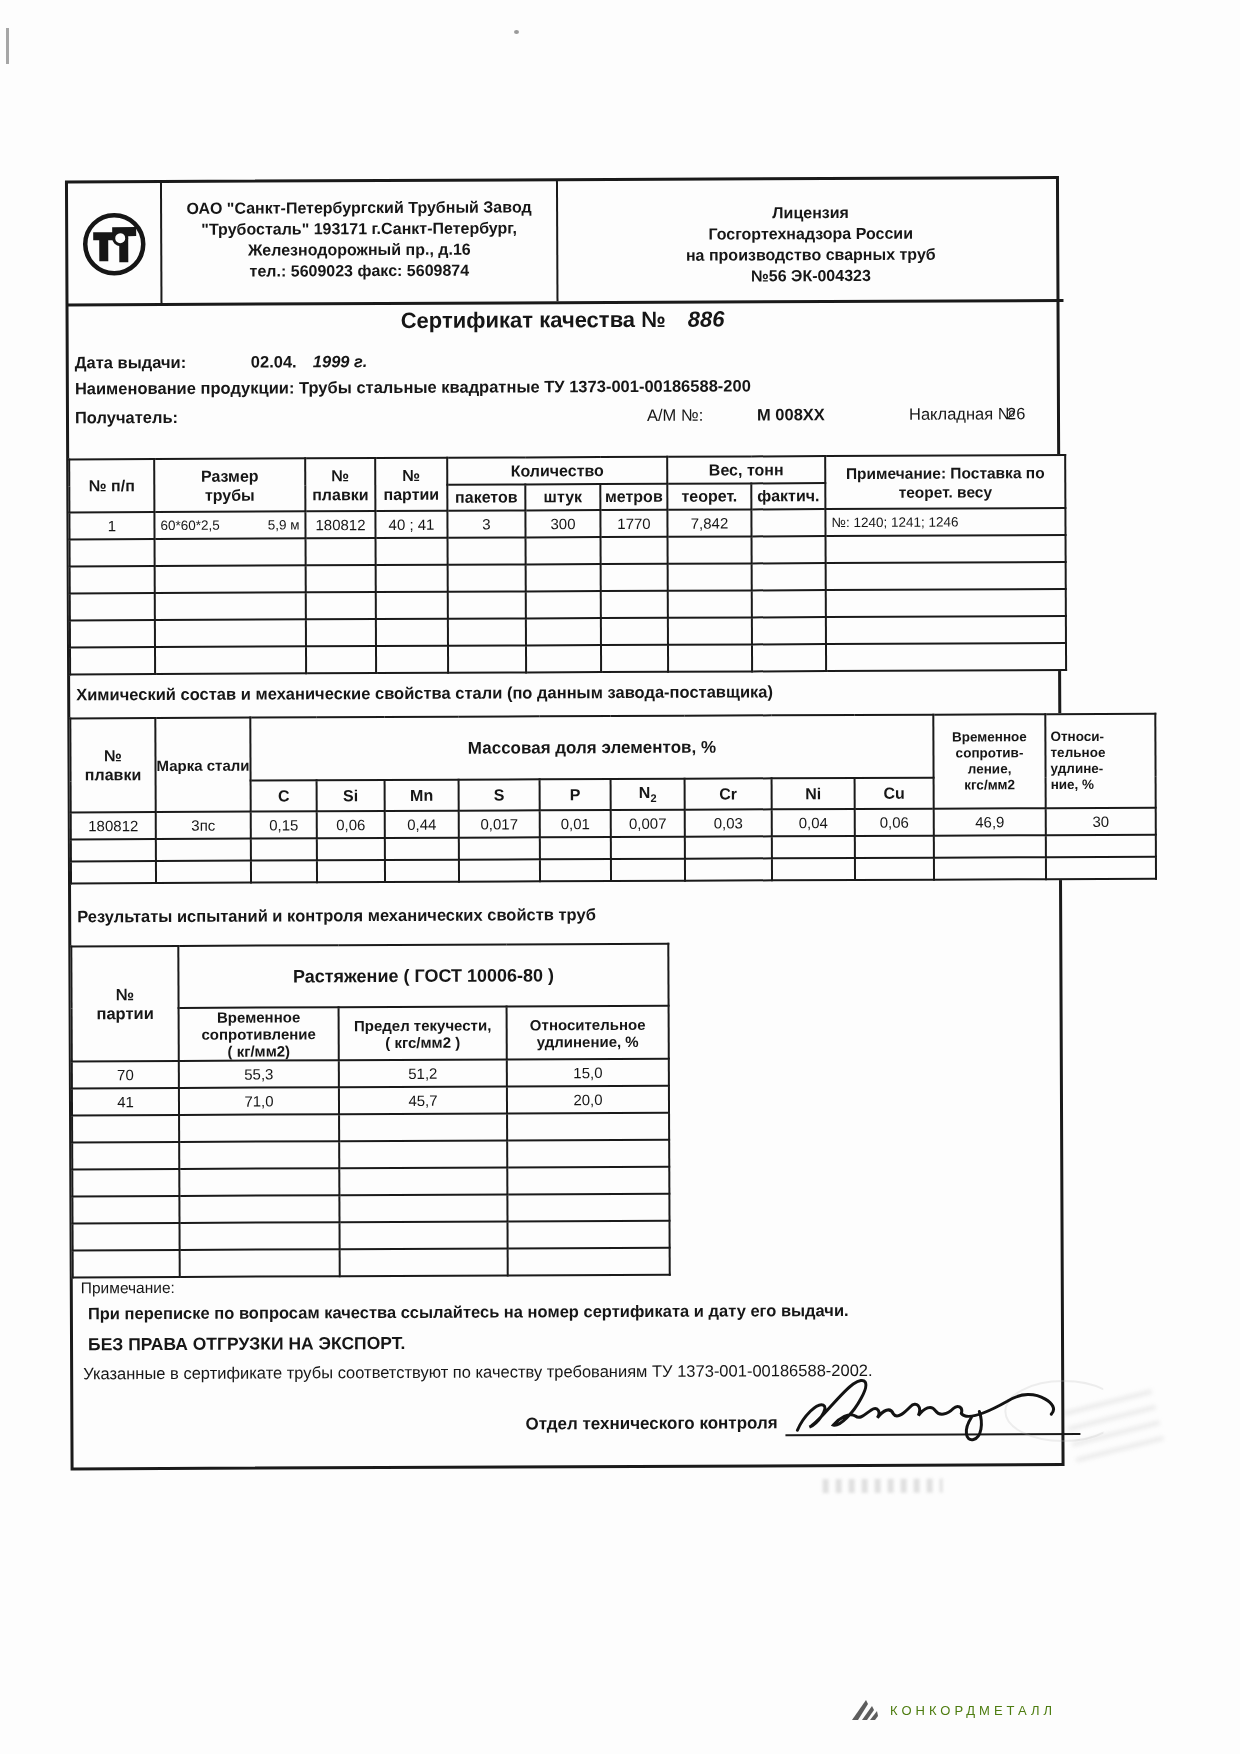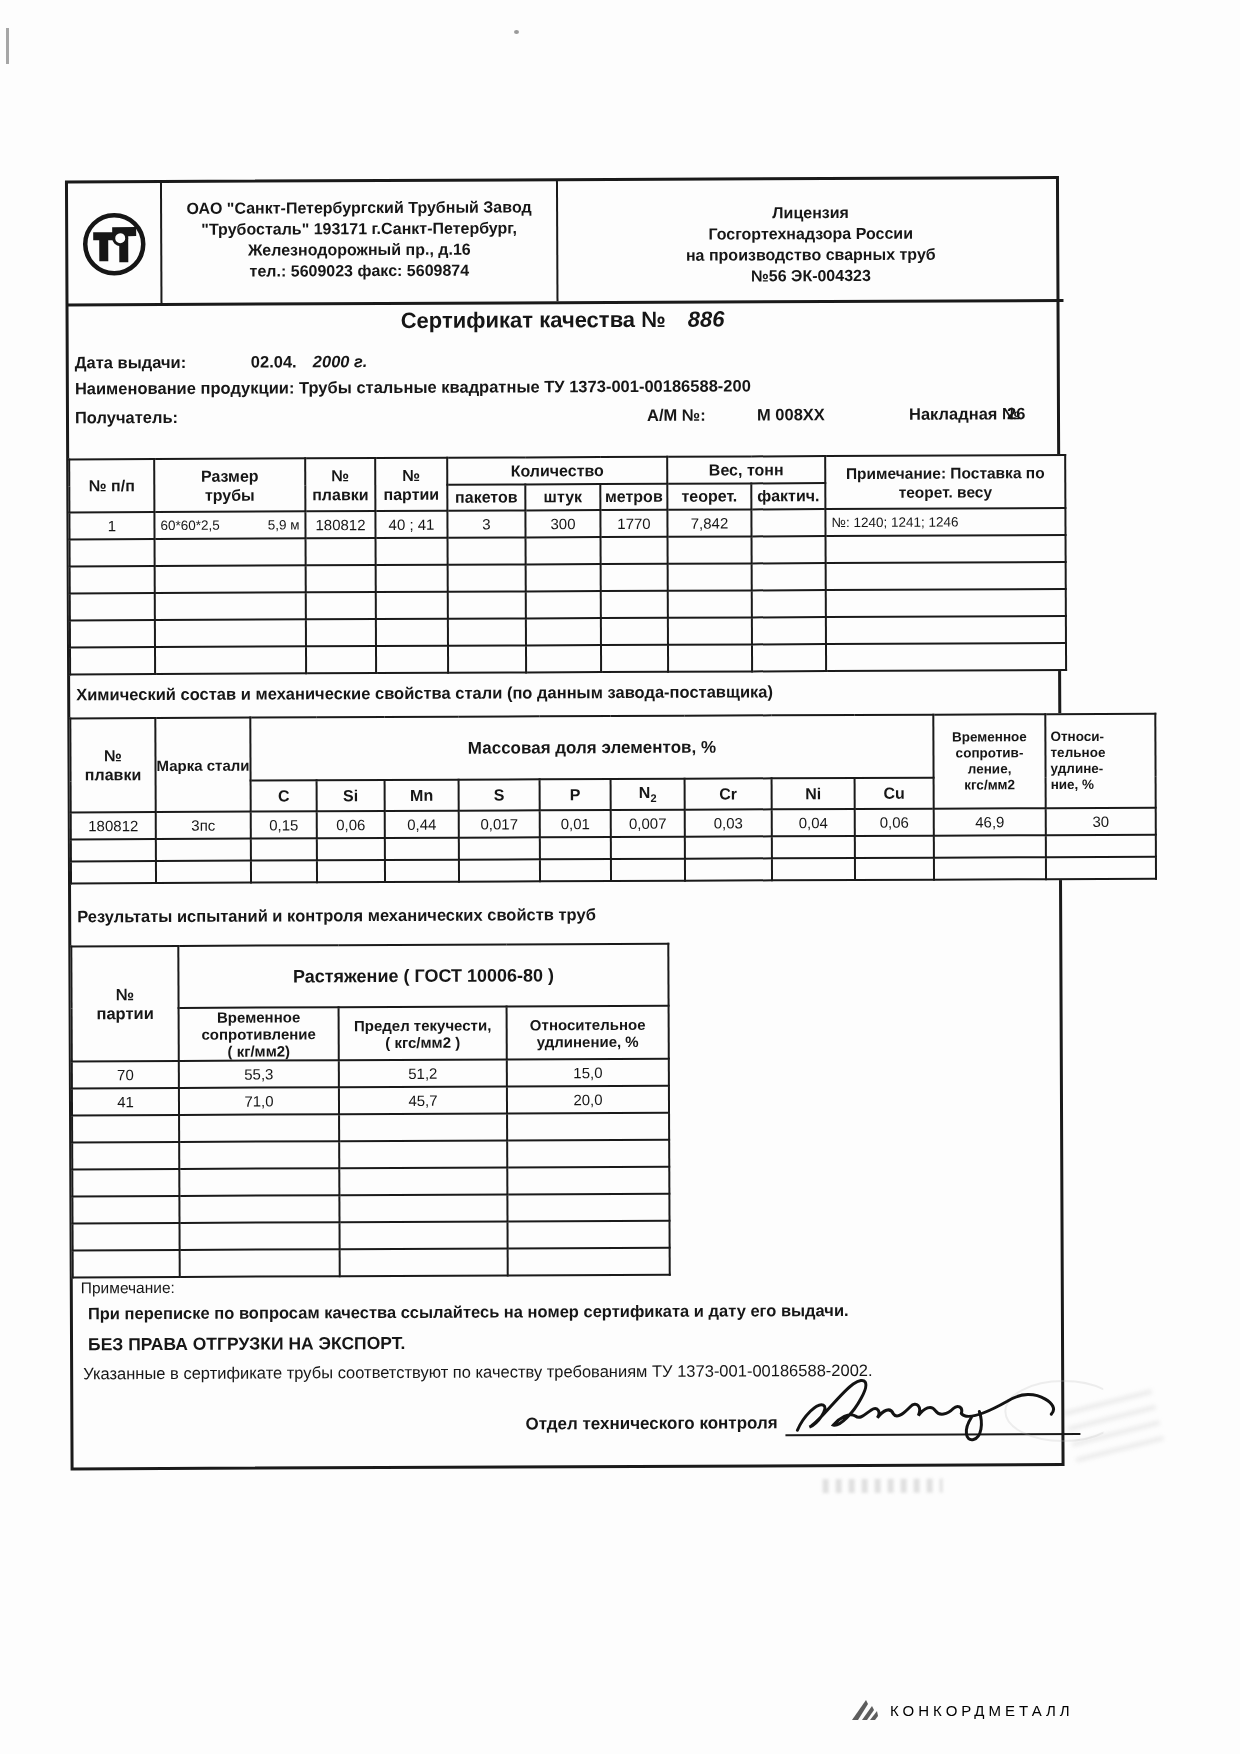--- a/index.html
+++ b/index.html
@@ -16,21 +16,21 @@
   .hdr-company{width:396px;border-right:2px solid #1a1a1a;padding-top:16px;text-align:center;
                font-weight:bold;font-size:16px;line-height:21px}
   .hdr-license{flex:1;padding-top:23px;text-align:center;font-weight:bold;font-size:16px;line-height:21px}
 
   .title{position:absolute;top:126px;left:0;width:100%;text-align:center;font-size:22px;font-weight:bold}
   .title .num{font-style:italic;margin-left:22px}
 
   .metarow{position:absolute;left:0;width:100%;font-size:16.5px;font-weight:bold;white-space:nowrap}
   .m-abs{position:absolute;top:0}
   .it{font-style:italic}
-  .nrm{font-weight:bold}
+  .nrm{font-weight:normal}
 
   table{border-collapse:collapse;table-layout:fixed;background:#fdfdfd}
   td{border:2px solid #1a1a1a;text-align:center;vertical-align:middle;padding:0;font-size:15px;overflow:hidden}
   .hb td{font-weight:bold;font-size:16px}
   .l2 span{display:block;line-height:19px}
   .sz{display:flex;justify-content:space-between;padding:0 5px;font-size:13.5px}
   .note-cell{font-size:13.5px;text-align:left;padding-left:5px;font-weight:normal}
   .note-head span{display:block;line-height:19px;font-size:15.5px}
   .mass{font-size:17px;font-weight:bold}
   .sym{font-weight:bold;font-size:16px}
@@ -42,21 +42,21 @@
 
   .fnote-label{position:absolute;left:8px;top:1096px;font-size:15.5px;font-weight:normal}
   .fnote-text{position:absolute;left:15px;top:1121px;font-size:16.5px;font-weight:bold;white-space:nowrap}
   .fexport{position:absolute;left:15px;top:1151px;font-size:17.5px;font-weight:bold}
   .fconf{position:absolute;left:10px;top:1181px;font-size:16.5px;white-space:nowrap}
   .fqc{position:absolute;left:452px;top:1233px;font-size:17px;font-weight:bold;white-space:nowrap}
   .sigline{position:absolute;left:712px;top:1254px;width:295px;border-top:2.5px solid #1a1a1a}
   .sigsvg{position:absolute;left:700px;top:1190px}
 
   .wm{position:absolute;left:850px;top:1698px;display:flex;align-items:center;gap:10px}
-  .wm-text{font-size:15px;letter-spacing:4px;color:#000000}
+  .wm-text{font-size:13px;letter-spacing:4px;color:#4d7c0f}
 
   .art-line{position:absolute;left:6px;top:28px;width:3px;height:36px;background:#787878;opacity:.65}
   .art-dot{position:absolute;left:514px;top:30px;width:5px;height:4px;background:#9a9a9a;border-radius:50%}
   .art-dash{position:absolute;left:826px;top:912px;width:11px;height:3px;background:#ababab;opacity:.7}
   .art-smudge{position:absolute;left:820px;top:1480px;width:120px;height:14px;
      background:repeating-linear-gradient(90deg,#b5b5b5 0 6px,transparent 6px 13px);filter:blur(1.5px);opacity:.4}
   .art-smudge2{position:absolute;left:1066px;top:1398px;width:90px;height:56px;transform:rotate(-14deg);
      background:repeating-linear-gradient(0deg,#c2c2c2 0 4px,transparent 4px 16px);filter:blur(2px);opacity:.33}
 </style>
 </head>
@@ -96,21 +96,21 @@
         </div>
       </div>
 
       <div class="title">
         <span>Сертификат качества №</span><span class="num">886</span>
       </div>
 
       <div class="metarow" style="top:170px">
         <span class="m-abs" style="left:6px">Дата выдачи:</span>
         <span class="m-abs" style="left:182px">02.04.</span>
-        <span class="m-abs it" style="left:244px">2000 г.</span>
+        <span class="m-abs it" style="left:244px">1999 г.</span>
       </div>
       <div class="metarow" style="top:196px">
         <span class="m-abs" style="left:6px">Наименование продукции: Трубы стальные квадратные ТУ 1373-001-00186588-200</span>
       </div>
       <div class="metarow" style="top:225px">
         <span class="m-abs" style="left:6px">Получатель:</span>
         <span class="m-abs nrm" style="left:578px">А/М №:</span>
         <span class="m-abs" style="left:688px">М 008ХХ</span>
         <span class="m-abs nrm" style="left:840px">Накладная №</span>
         <span class="m-abs nrm" style="left:938px">26</span>

